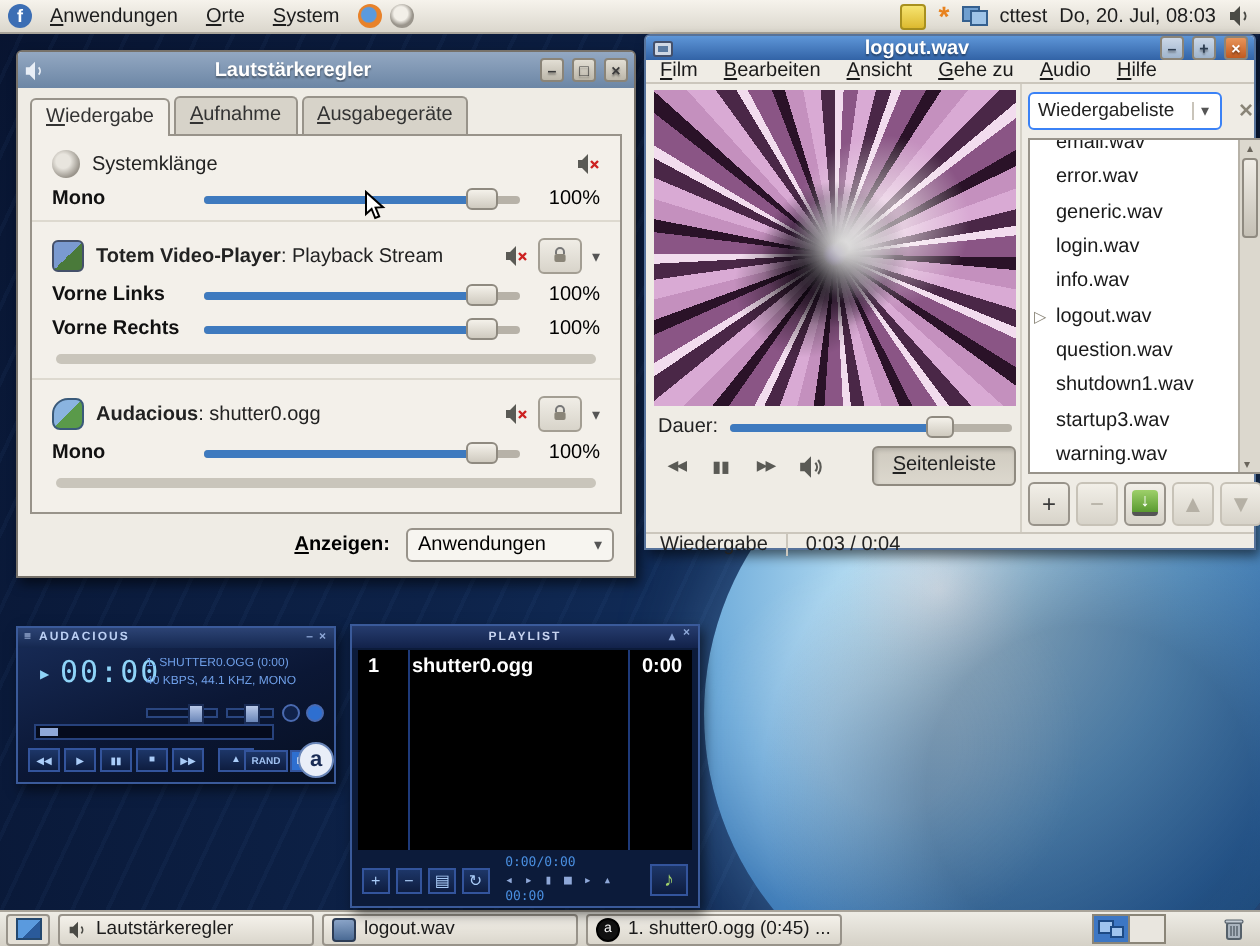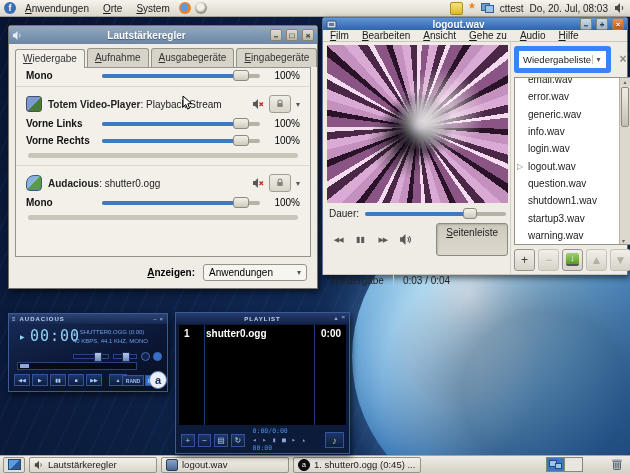--- a/index.html
+++ b/index.html
@@ -98,28 +98,28 @@
       radial-gradient(circle at 52% 50%, rgba(255,255,255,.85) 0 3%, transparent 22%),
       radial-gradient(circle at 50% 52%, #4a2a9a 0 2%, rgba(20,8,28,.95) 5% 9%, transparent 30%),
       repeating-conic-gradient(from 8deg at 50% 52%, #d9aad4 0 6deg, #4a2747 6deg 11deg, #f2dcee 11deg 14deg, #8a5585 14deg 21deg, #2a1228 21deg 25deg, #c490be 25deg 31deg);}
   .viz:after{content:"";position:absolute;inset:0;
     background:radial-gradient(circle at 63% 42%, rgba(255,255,250,.55) 0 8%, transparent 30%),
                radial-gradient(circle at 42% 62%, rgba(0,0,0,.5) 0 6%, transparent 25%);}
   .dauer-row{display:flex;align-items:center;gap:6px;font-size:10px;padding:5px 2px 2px;color:#222;justify-content:space-between;}
   .controls-row{display:flex;align-items:center;padding:2px 0 3px;}
   .t-btn{width:26px;height:20px;display:flex;align-items:center;justify-content:center;color:#5a5a55;}
   .glyph-s{font-size:7px;letter-spacing:-1px;}
-  .sb-btn{display:inline-block;margin-left:20px;padding:3px 9px 17px;font-size:10px;color:#222;
+  .sb-btn{display:inline-block;margin-left:20px;padding:3px 9px 4px;font-size:10px;color:#222;
     background:linear-gradient(#cfcabf,#dcd8ce);border:1px solid #8f8a80;border-radius:3px;
     box-shadow:inset 1px 1px 2px rgba(0,0,0,.15);}
   .sb-btn::first-letter{text-decoration:underline;}
   .sidebar{flex:1;display:flex;flex-direction:column;padding:4px 3px 3px;border-left:1px solid #d4d0c6;}
   .combo-row{display:flex;align-items:center;gap:4px;}
   .combo{flex:1;display:flex;justify-content:space-between;align-items:center;height:17px;
-    background:#fff;border:5px solid #3b82f6;border-radius:3px;font-size:9.5px;padding:0 2px 0 4px;color:#222;}
+    background:#fff;border:1px solid #3b82f6;border-radius:3px;font-size:9.5px;padding:0 2px 0 4px;color:#222;}
   .combo-chev{width:11px;text-align:center;color:#555;font-size:8px;border-left:1px solid #c9c4ba;}
   .x-btn{width:16px;height:16px;color:#8a8578;font-size:12px;font-weight:bold;line-height:15px;text-align:center;}
   .pl-list{flex:1;margin-top:4px;background:#fff;border:1px solid #98938a;overflow:hidden;display:flex;}
   .pl-items{flex:1;margin-top:-7px;overflow:hidden;}
   .pl-item{height:17.3px;display:flex;align-items:center;font-size:10px;color:#1a1a1a;padding-left:13px;position:relative;}
   .pl-item .mark{position:absolute;left:2px;color:#8a8578;font-size:8px;}
   .pl-scroll{width:10px;background:#dcd8ce;border-left:1px solid #b7b2a8;position:relative;font-size:6px;color:#6a655c;text-align:center;}
   .pl-thumb{position:absolute;left:1px;right:1px;top:9px;height:38px;background:linear-gradient(#f0ede6,#c5c0b5);
     border:1px solid #8f8a80;border-radius:2px;}
   .pl-sdown{position:absolute;bottom:0;left:2px;}
@@ -240,24 +240,35 @@
       </span>
       <span class="t-title">Lautstärkeregler</span>
       <span class="wbtn">–</span>
       <span class="wbtn">□</span>
       <span class="wbtn">×</span>
     </div>
     <div class="tabs">
       <span class="tab active">Wiedergabe</span>
       <span class="tab">Aufnahme</span>
       <span class="tab">Ausgabegeräte</span>
-      <span class="tab">Eingabegeräte</span>
     </div>
     <div class="vol-content">
 
+      <div class="sec-head">
+        <span class="app-icon icon-sys"></span>
+        <span>Systemklänge</span>
+        <span class="sec-right">
+          <span>
+            <svg width="12" height="12" viewBox="0 0 12 12">
+                <path d="M1 4h2l3-3v10L3 8H1z" fill="#5a5a55"></path>
+                <path d="M7.5 4.5l3.5 3.5M11 4.5L7.5 8" stroke="#c22" stroke-width="1.2"></path>
+              </svg>
+          </span>
+        </span>
+      </div>
       <div class="slider-row">
         <span class="s-label">Mono</span>
         <span class="slider">
           <span class="track"></span>
             <span class="fill" style="width:88%"></span>
             <span class="handle" style="left:calc(88% - 8px)"></span>
         </span>
         <span class="s-value">100%</span>
       </div>
 
@@ -410,24 +421,24 @@
             <div class="pl-item">
                 <span>email.wav</span>
               </div>
             <div class="pl-item">
                 <span>error.wav</span>
               </div>
             <div class="pl-item">
                 <span>generic.wav</span>
               </div>
             <div class="pl-item">
+                <span>login.wav</span>
+              </div>
+            <div class="pl-item">
                 <span>info.wav</span>
-              </div>
-            <div class="pl-item">
-                <span>login.wav</span>
               </div>
             <div class="pl-item">
               <span class="mark">▷</span>
               <span>logout.wav</span>
             </div>
             <div class="pl-item">
                 <span>question.wav</span>
               </div>
             <div class="pl-item">
                 <span>shutdown1.wav</span>

